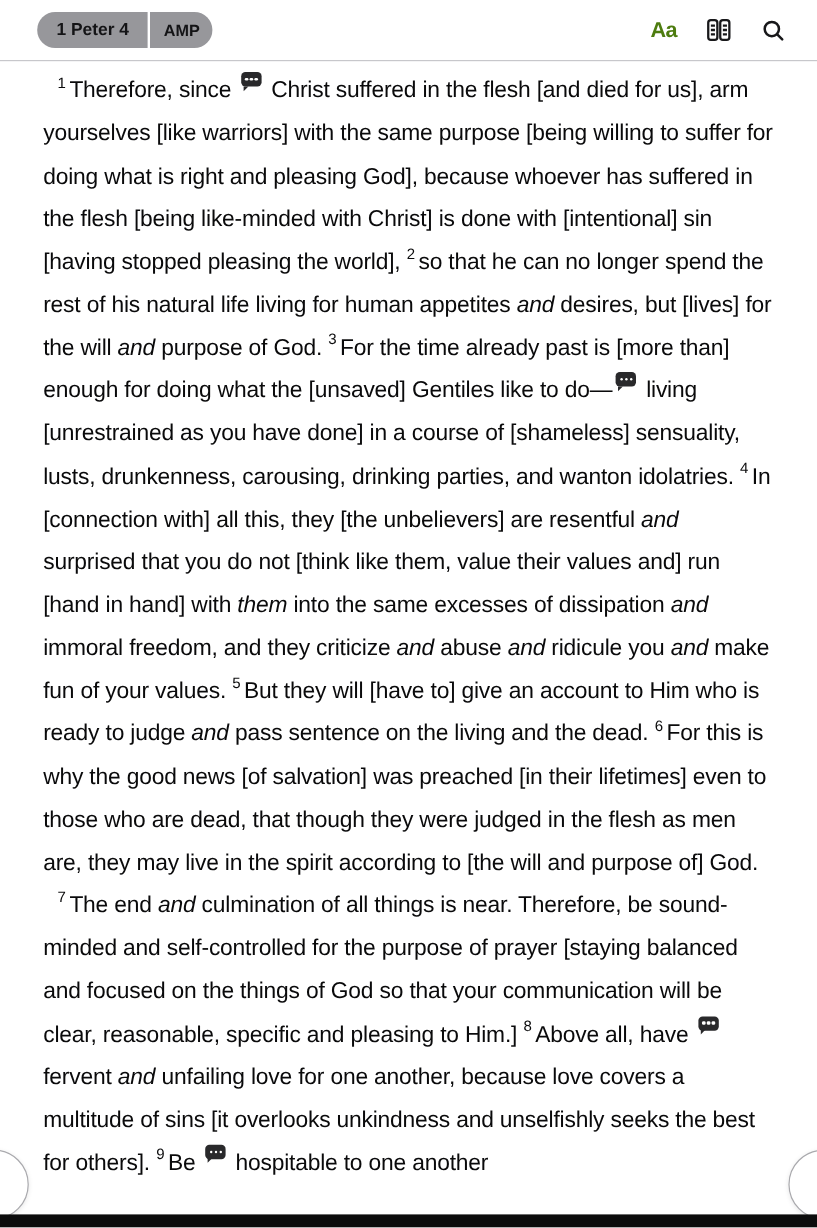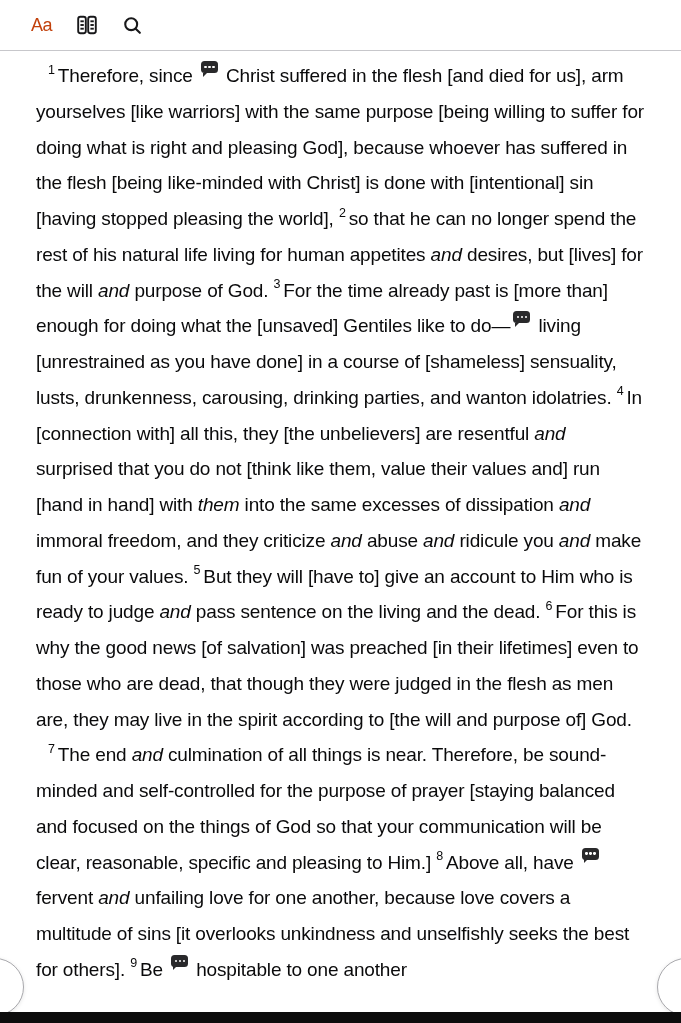--- a/index.html
+++ b/index.html
@@ -26,21 +26,21 @@
     cursor:pointer;
   }
   .ref-pill .seg {
     display:flex; align-items:center;
     font-weight:700; color:#141416;
   }
   .seg-book { padding:0 16px; font-size:14.5px; }
   .seg-trans { padding:0 11px; font-size:13.5px; border-left:2px solid #ffffff; }
   .header-icons { display:flex; align-items:center; gap:23px; }
   .aa-label {
-    font-weight:400; font-size:18px; color:#c2410c; letter-spacing:-0.5px;
+    font-weight:700; font-size:18px; color:#4d7c0f; letter-spacing:-0.5px;
     cursor:pointer;
   }
   .icon-btn { display:flex; align-items:center; cursor:pointer; }
   .icon-btn svg { display:block; }
 
   
   .scripture-area {
     position:absolute; top:52px; left:36px; right:36px;
     padding-top:6px;
   }
@@ -107,20 +107,24 @@
   .bottom-bar {
     position:absolute; left:0; right:0; bottom:0; height:11px;
     background:#0c0c0c;
     z-index:6;
   }
 </style>
 </head>
 <body>
 
 <div class="app-header">
+  <div class="ref-pill">
+    <div class="seg seg-book">1 Peter 4</div>
+    <div class="seg seg-trans">AMP</div>
+  </div>
   <div class="header-icons">
     <div class="aa-label">Aa</div>
     <div class="icon-btn">
       <svg width="24" height="24" viewBox="0 0 24 24" fill="none" stroke="#18181a" stroke-width="1.9">
         <rect x="3.2" y="3.8" width="7.6" height="16.4" rx="2.2"></rect>
         <rect x="13.2" y="3.8" width="7.6" height="16.4" rx="2.2"></rect>
         <line x1="5.4" y1="8.3" x2="8.8" y2="8.3"></line>
         <line x1="5.4" y1="12" x2="8.8" y2="12"></line>
         <line x1="5.4" y1="15.7" x2="8.8" y2="15.7"></line>
         <line x1="15.4" y1="8.3" x2="18.8" y2="8.3"></line>

